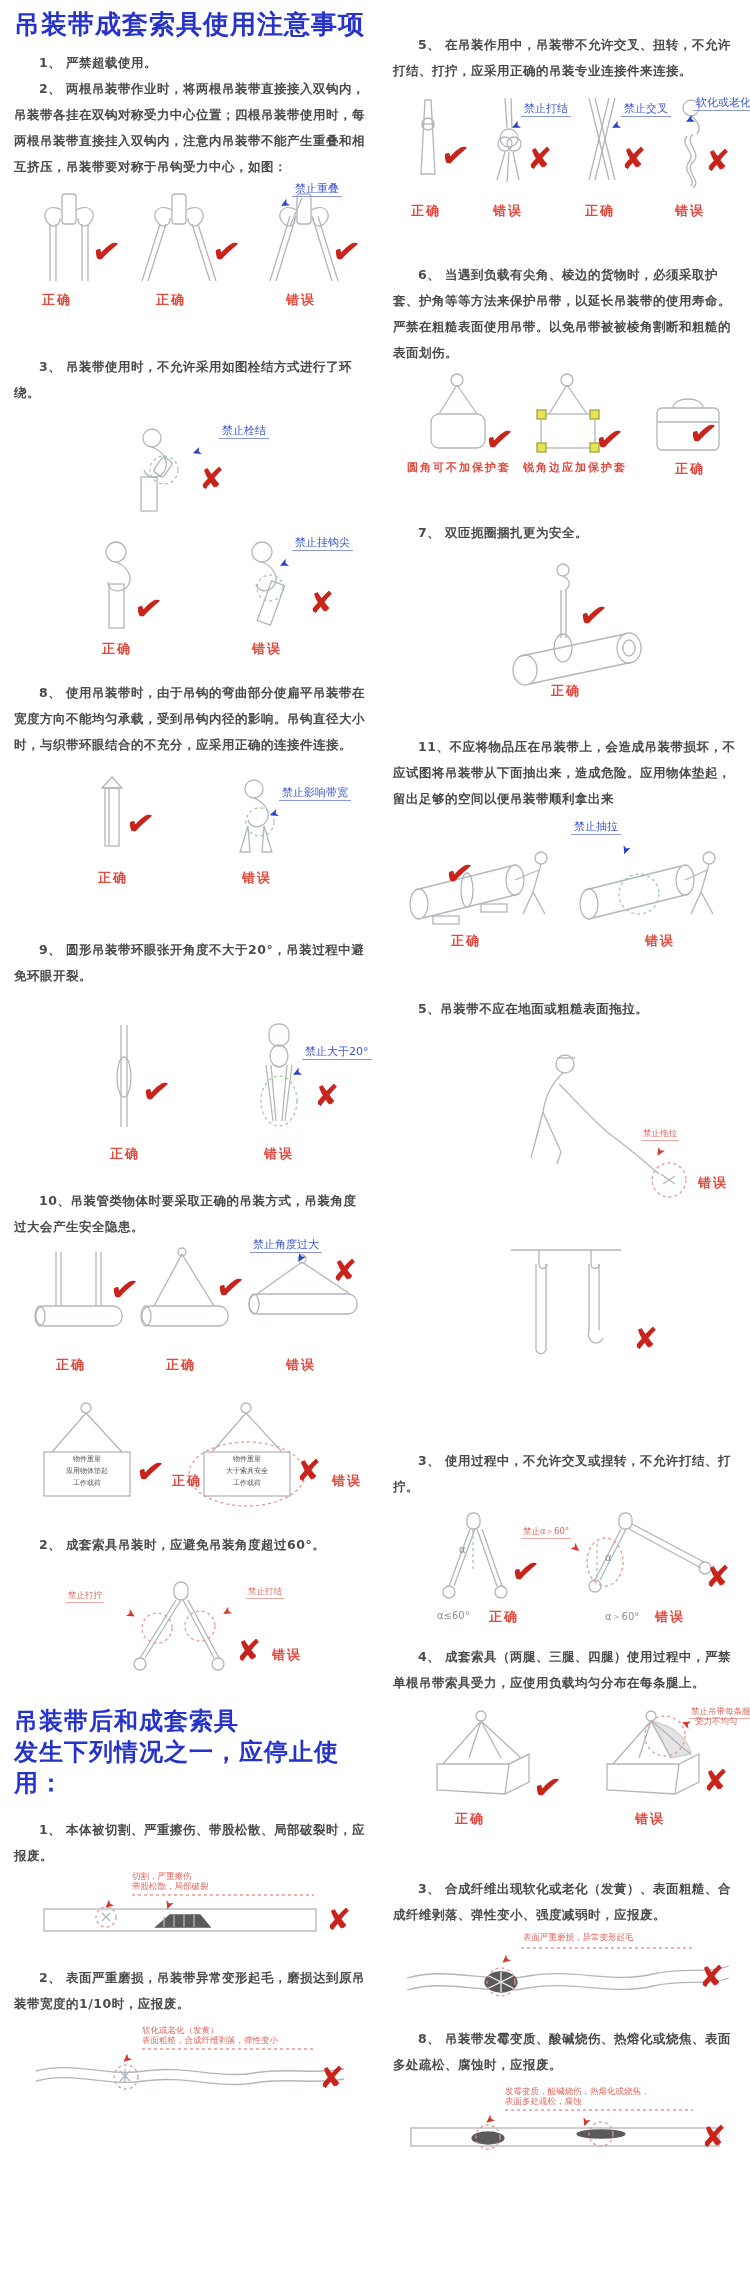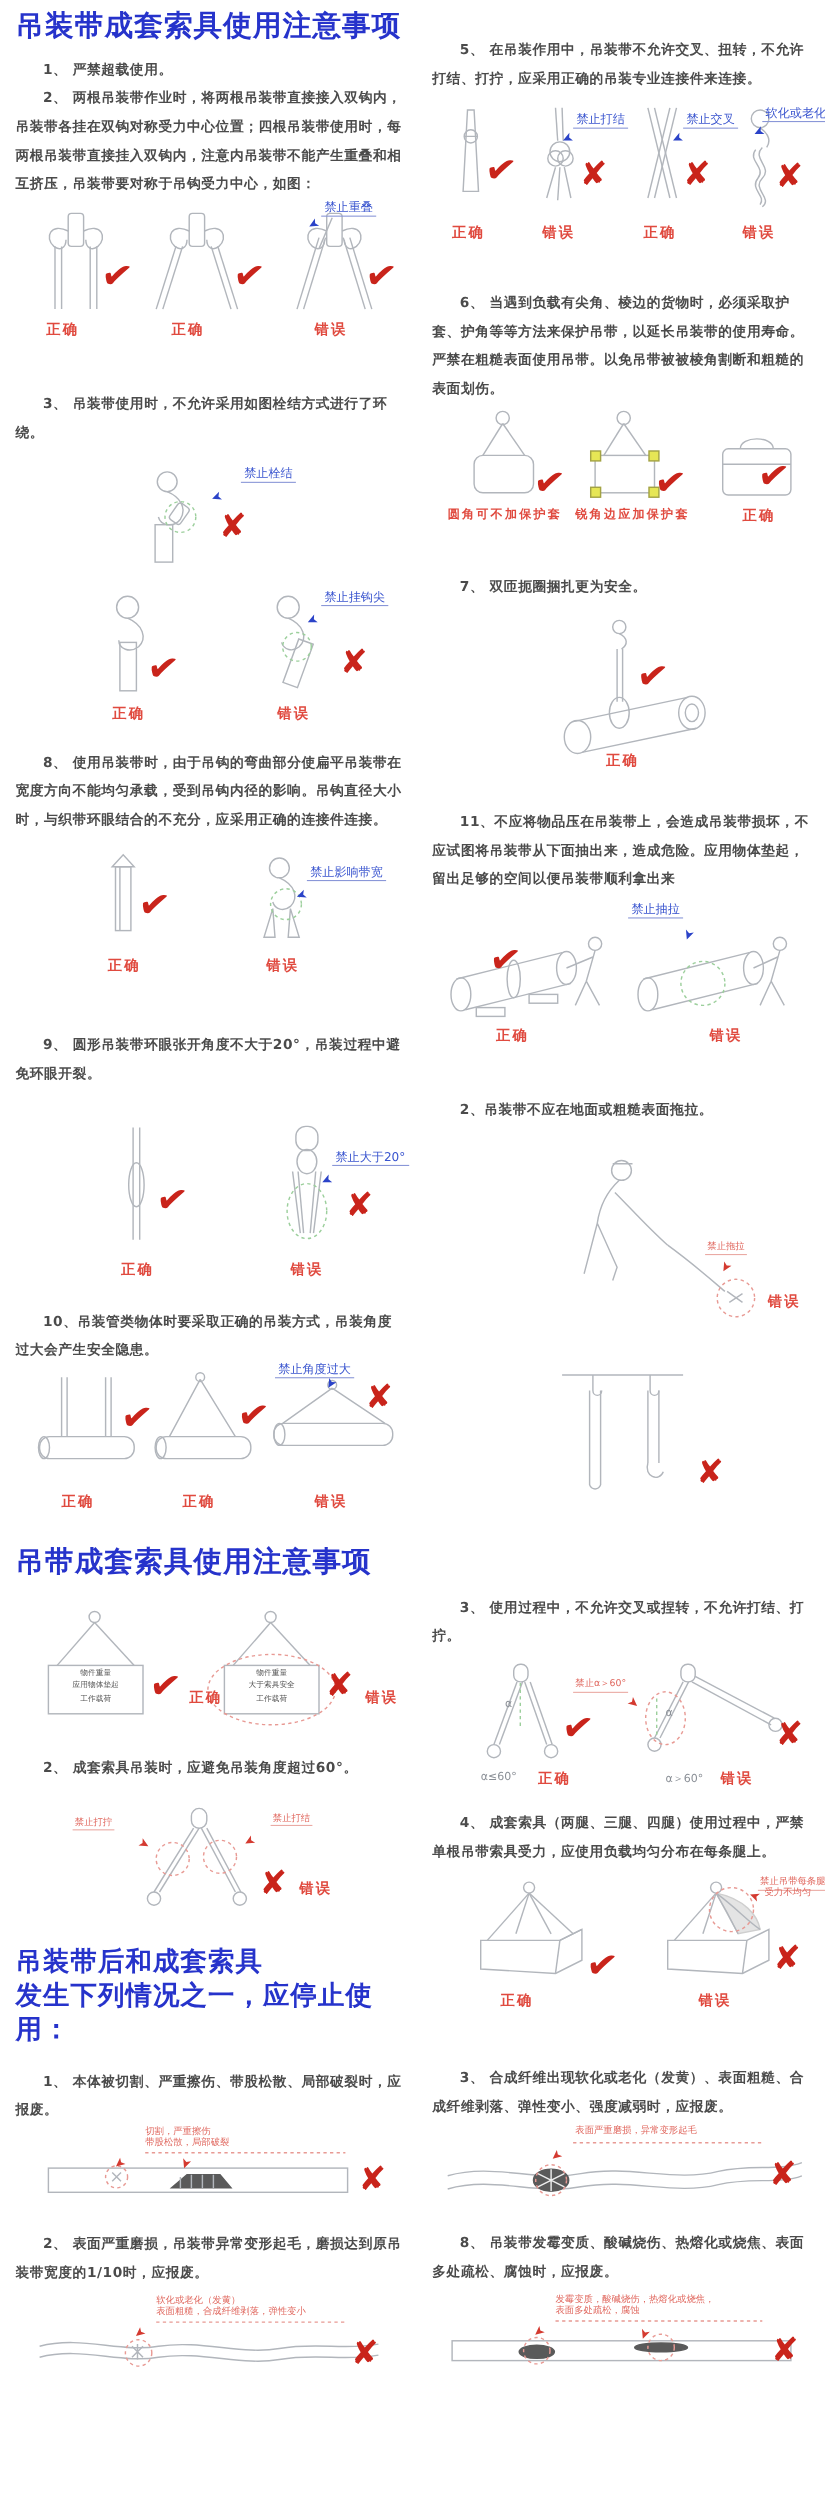--- a/index.html
+++ b/index.html
@@ -177,21 +177,20 @@
       <span class="mk c" style="left:96px;top:28px">✔</span>
       <span class="mk c" style="left:202px;top:26px">✔</span>
       <span class="mk x" style="left:318px;top:12px">✘</span>
       <span class="cob" style="left:236px;top:-6px">禁止角度过大</span>
       <span class="arr" style="left:282px;top:8px;transform:rotate(120deg)">➤</span>
       <span class="lbl" style="left:42px;top:112px">正确</span>
       <span class="lbl" style="left:152px;top:112px">正确</span>
       <span class="lbl" style="left:272px;top:112px">错误</span>
     </div>
 
-    <h1 class="sec" style="margin-top:28px">吊带成套索具使用注意事项</h1>
 
 
     <div class="fig" style="height:118px;margin-top:18px">
       <svg class="d" width="353" height="118" viewBox="0 0 353 118">
         <circle cx="72" cy="14" r="5"></circle>
         <line x1="72" y1="19" x2="38" y2="58"></line>
           <line x1="72" y1="19" x2="108" y2="58"></line>
         <rect x="30" y="58" width="86" height="44"></rect>
         <circle cx="232" cy="14" r="5"></circle>
         <line x1="232" y1="19" x2="198" y2="58"></line>
@@ -389,21 +388,21 @@
         <circle cx="316" cy="40" r="6"></circle>
         <path d="M316 46 L308 74 L298 96 M308 74 L320 96 M314 52 L292 62"></path>
       </svg>
       <span class="mk c" style="left:52px;top:38px">✔</span>
       <span class="cob" style="left:178px;top:2px">禁止抽拉</span>
       <span class="arr" style="left:228px;top:26px;transform:rotate(110deg)">➤</span>
       <span class="lbl" style="left:58px;top:114px">正确</span>
       <span class="lbl" style="left:252px;top:114px">错误</span>
     </div>
 
-    <p class="item" style="margin-top:44px">2、吊装带不应在地面或粗糙表面拖拉。</p>
+    <p class="item" style="margin-top:44px">5、吊装带不应在地面或粗糙表面拖拉。</p>
 
     <div class="fig" style="height:196px;margin-top:10px">
       <svg class="d" width="345" height="196" viewBox="0 0 345 196">
         <circle cx="172" cy="32" r="9"></circle>
         <path d="M164 26 L182 26"></path>
         <path d="M170 41 C158 52 152 66 150 80"></path>
         <path d="M150 80 L138 126 M150 80 L168 120 L164 132"></path>
         <path d="M166 52 C180 66 196 84 214 100"></path>
         <path d="M214 100 C236 116 252 130 266 142"></path>
         <circle class="rd" cx="276" cy="148" r="17"></circle>

